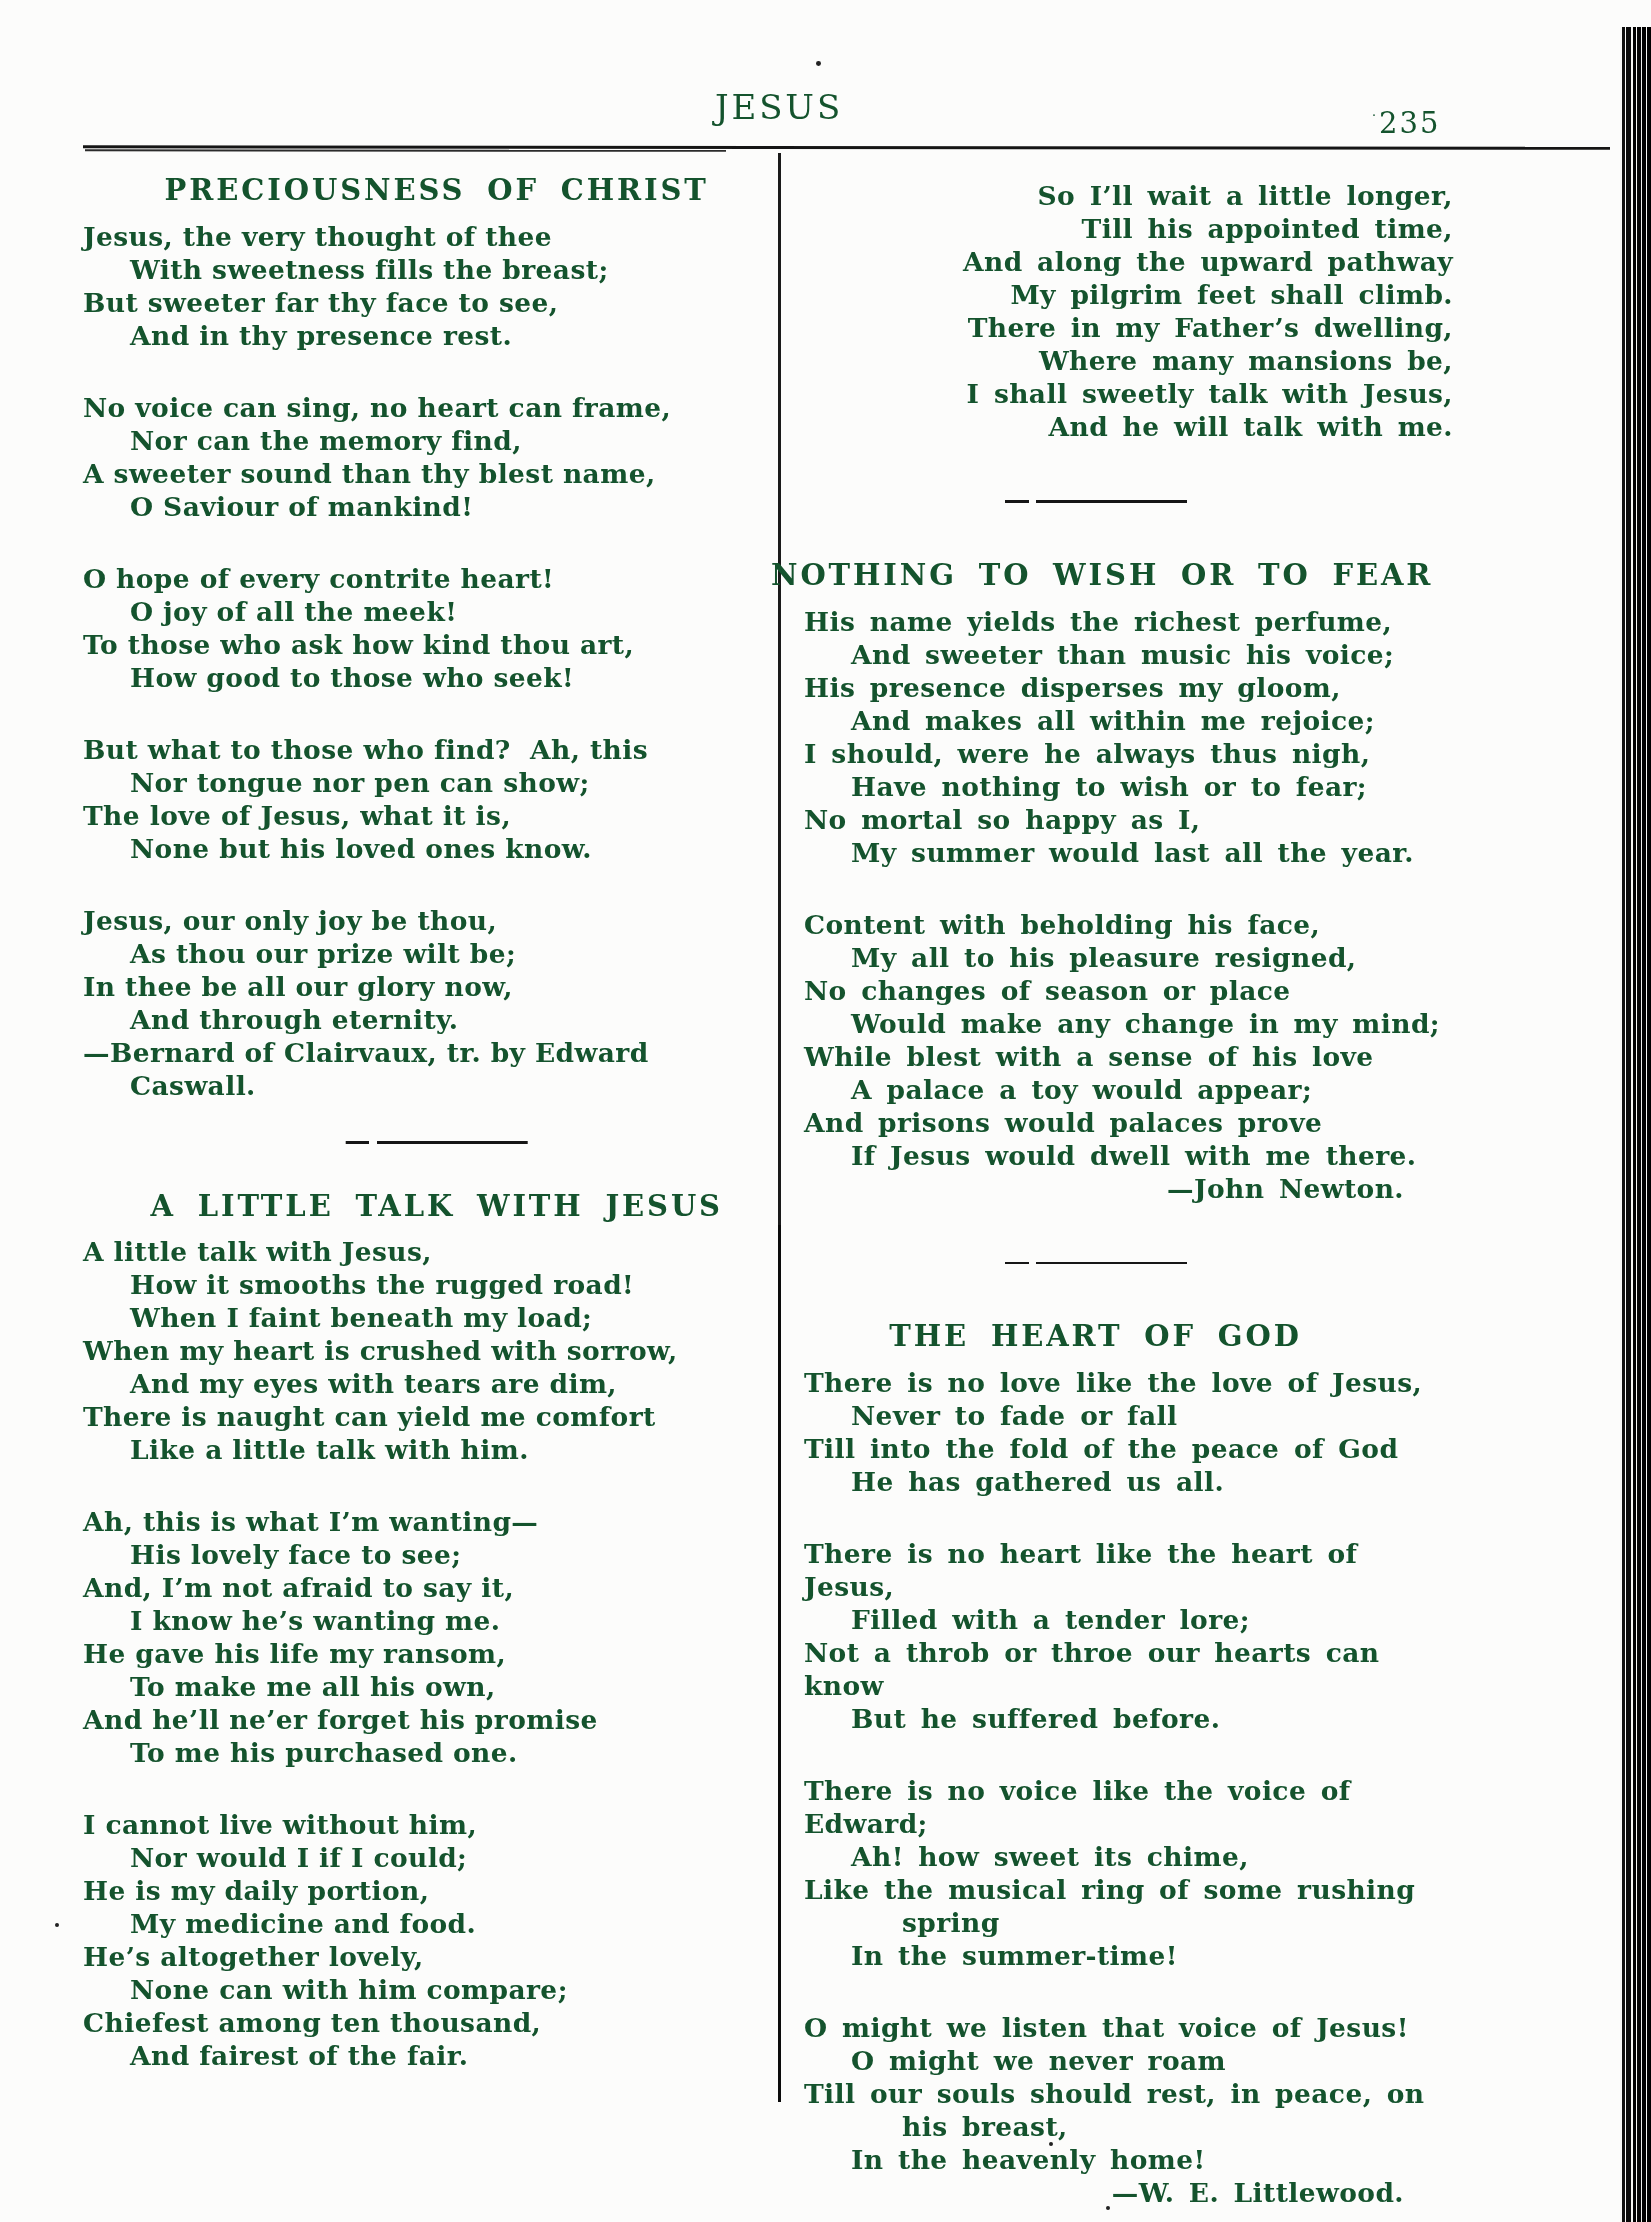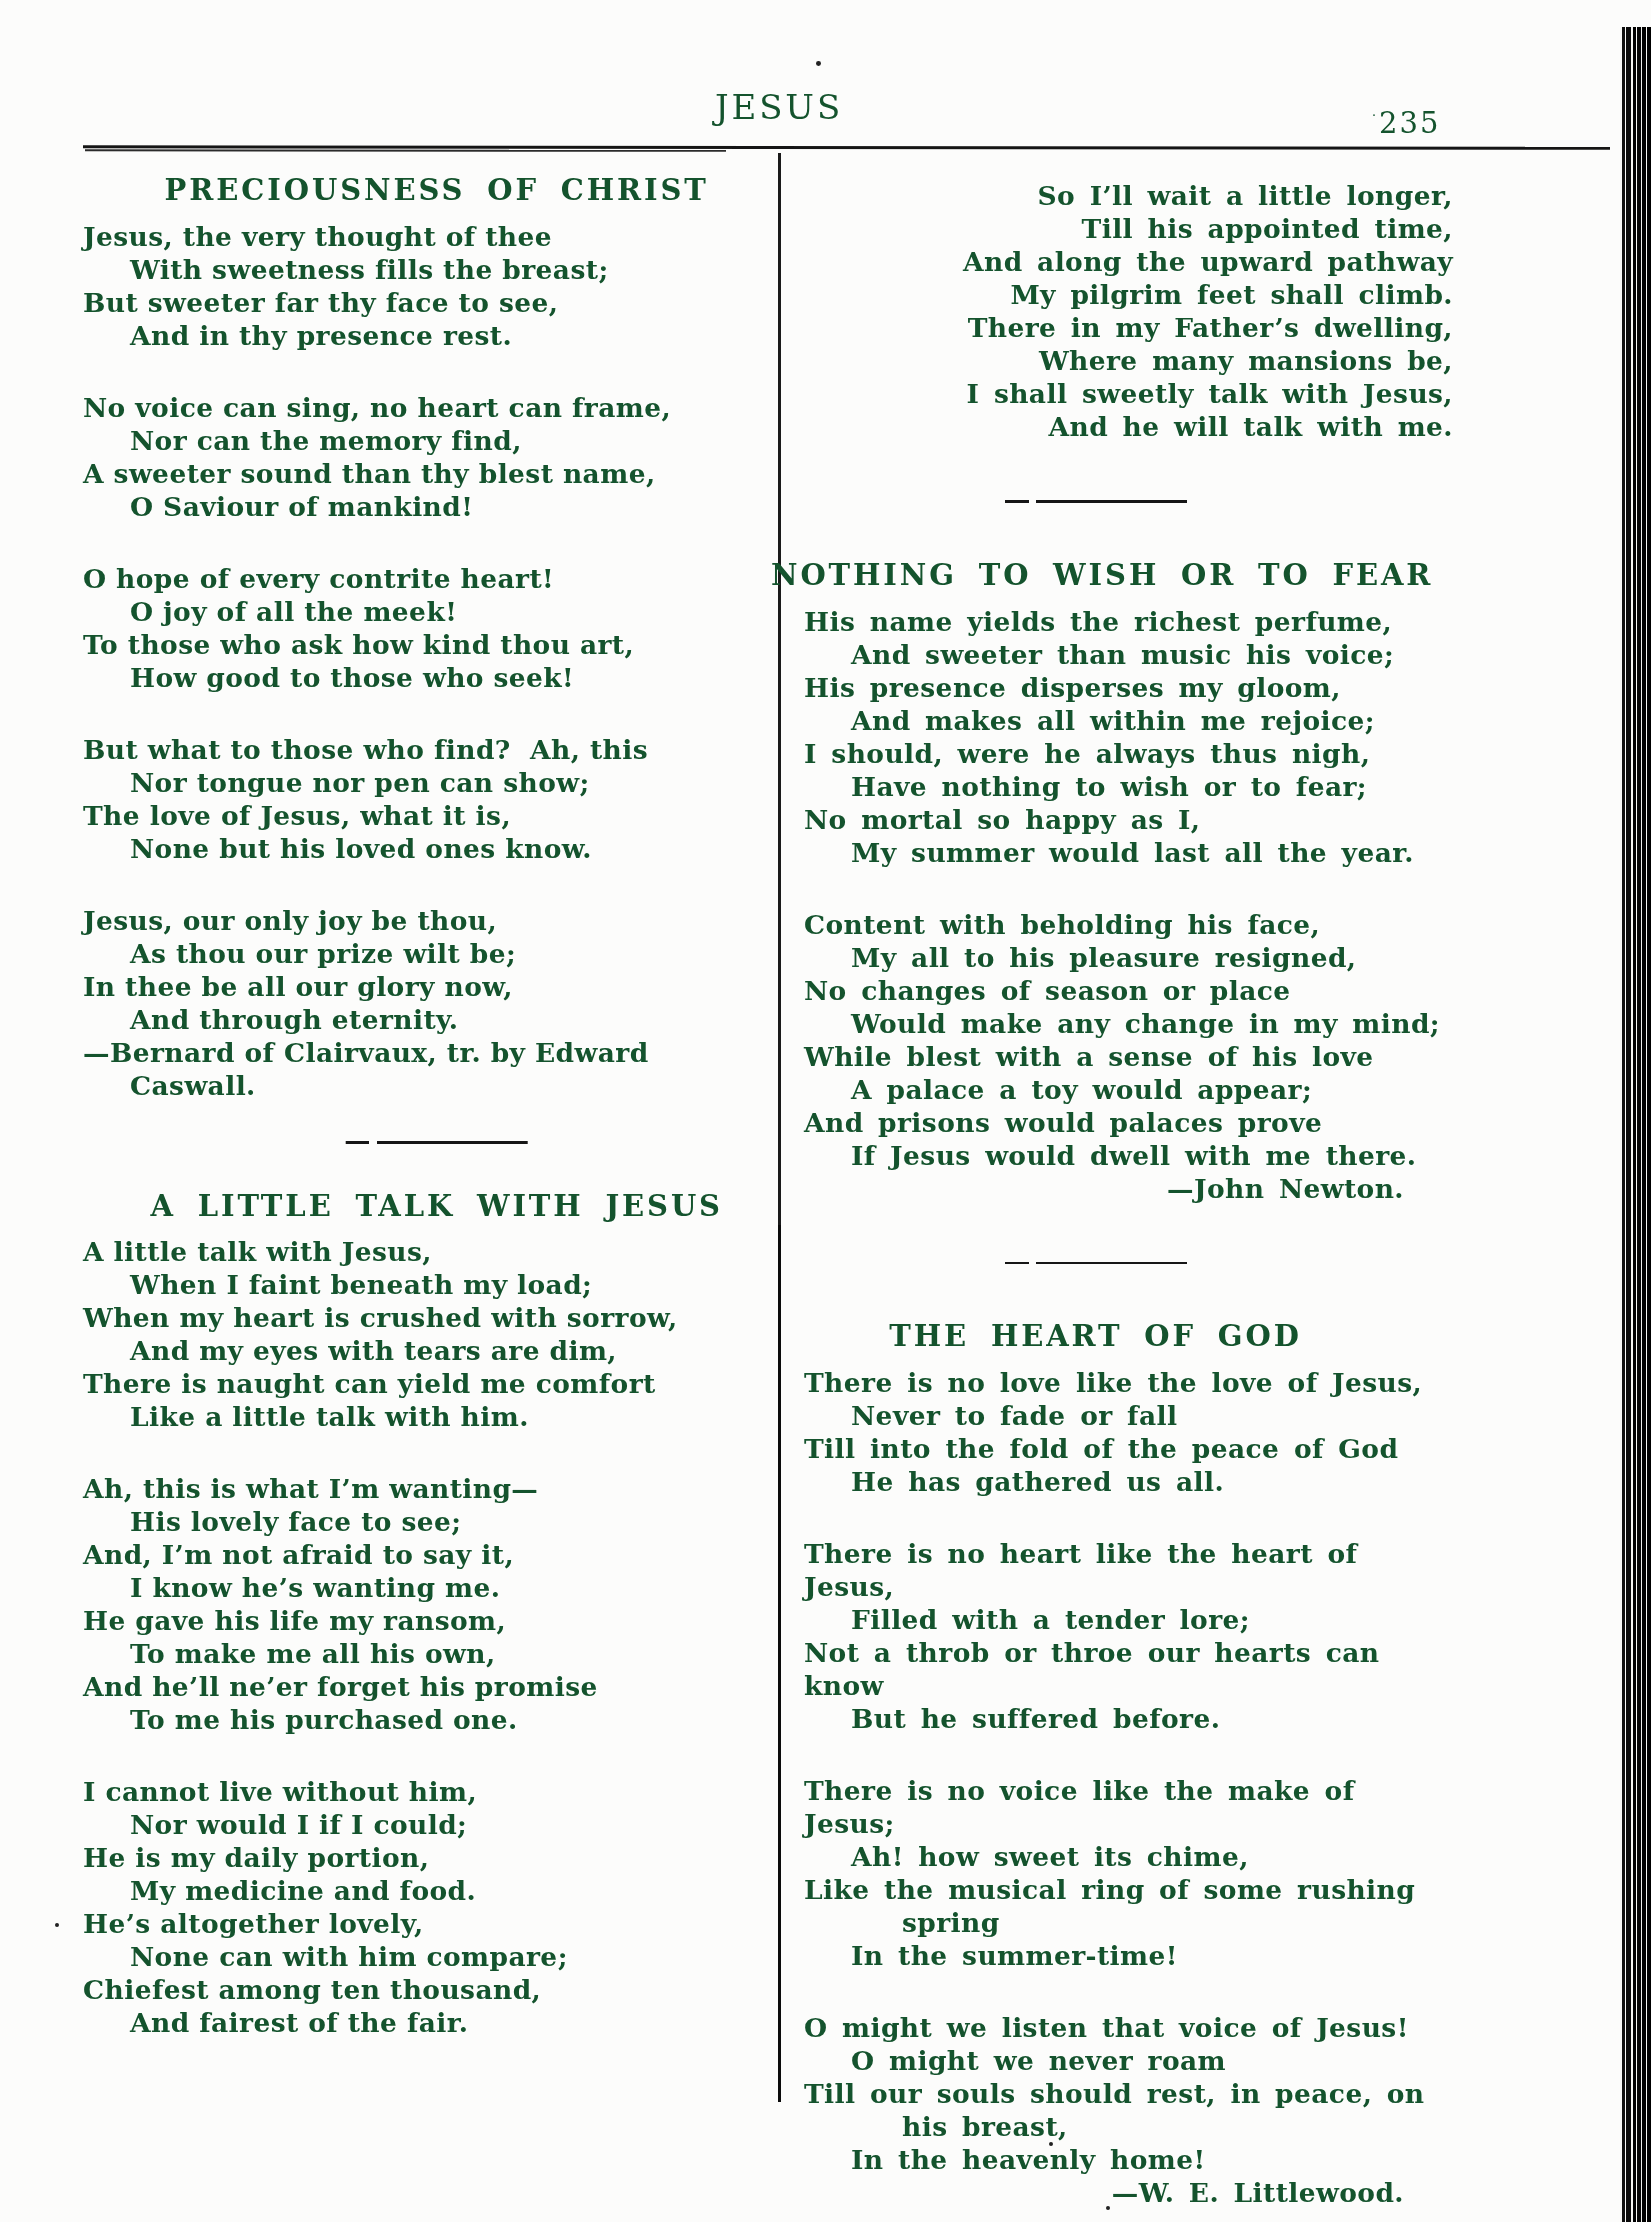--- a/index.html
+++ b/index.html
@@ -115,20 +115,21 @@
         <div class="line ind1">As thou our prize wilt be;</div>
         <div class="line ind0">In thee be all our glory now,</div>
         <div class="line ind1">And through eternity.</div>
         <div class="line ind0">—Bernard of Clairvaux, tr. by Edward</div>
         <div class="line ind1">Caswall.</div>
       </div>
       <div class="sep"></div>
       <div class="poem-heading">A LITTLE TALK WITH JESUS</div>
       <div class="stanza">
         <div class="line ind0">A little talk with Jesus,</div>
+        <div class="line ind1">How it smooths the rugged road!</div>
         <div class="line ind1">When I faint beneath my load;</div>
         <div class="line ind0">When my heart is crushed with sorrow,</div>
         <div class="line ind1">And my eyes with tears are dim,</div>
         <div class="line ind0">There is naught can yield me comfort</div>
         <div class="line ind1">Like a little talk with him.</div>
       </div>
       <div class="stanza">
         <div class="line ind0">Ah, this is what I’m wanting—</div>
         <div class="line ind1">His lovely face to see;</div>
         <div class="line ind0">And, I’m not afraid to say it,</div>
@@ -192,21 +193,21 @@
         <div class="line ind0">Till into the fold of the peace of God</div>
         <div class="line ind1">He has gathered us all.</div>
       </div>
       <div class="stanza">
         <div class="line ind0">There is no heart like the heart of Jesus,</div>
         <div class="line ind1">Filled with a tender lore;</div>
         <div class="line ind0">Not a throb or throe our hearts can know</div>
         <div class="line ind1">But he suffered before.</div>
       </div>
       <div class="stanza">
-        <div class="line ind0">There is no voice like the make of Jesus;</div>
+        <div class="line ind0">There is no voice like the voice of Edward;</div>
         <div class="line ind1">Ah! how sweet its chime,</div>
         <div class="line ind0">Like the musical ring of some rushing</div>
         <div class="line ind2">spring</div>
         <div class="line ind1">In the summer-time!</div>
       </div>
       <div class="stanza">
         <div class="line ind0">O might we listen that voice of Jesus!</div>
         <div class="line ind1">O might we never roam</div>
         <div class="line ind0">Till our souls should rest, in peace, on</div>
         <div class="line ind2">his breast,</div>

